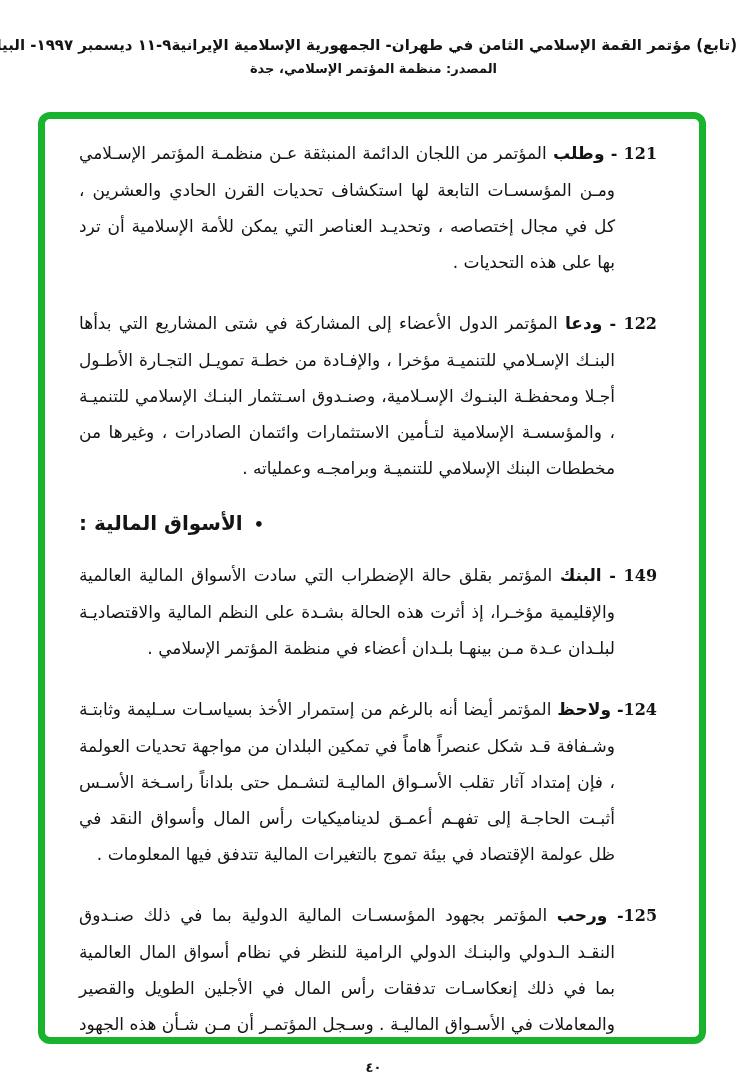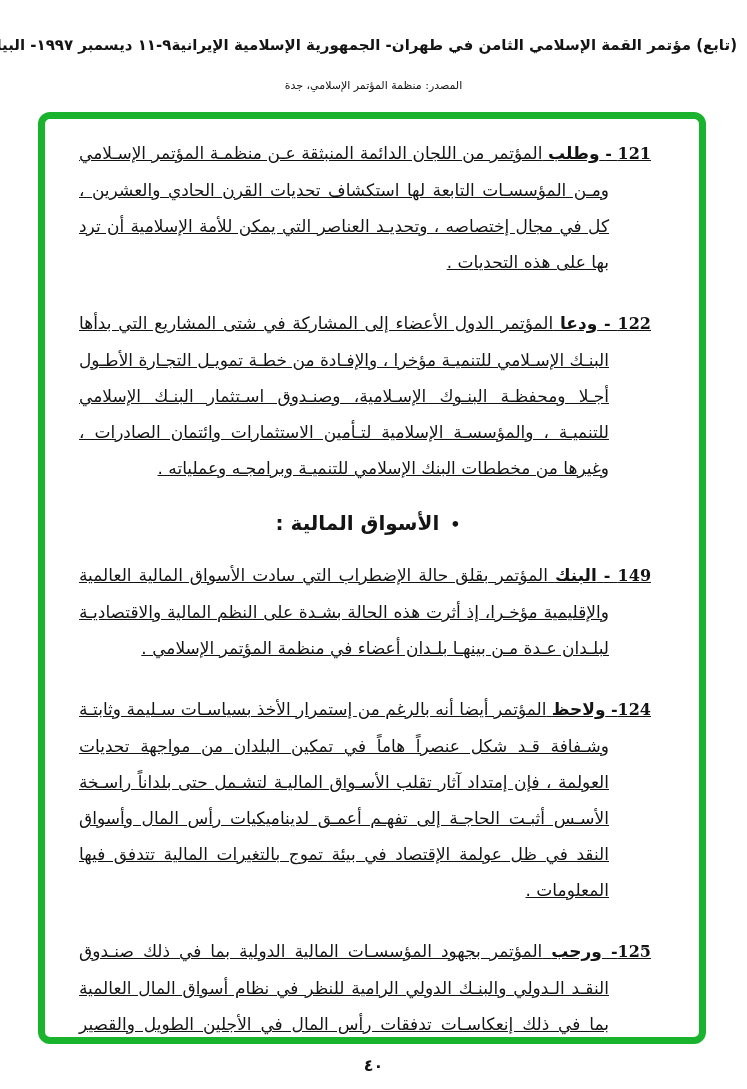--- a/index.html
+++ b/index.html
@@ -25,23 +25,23 @@
     text-align: center;
     direction: rtl;
   }
   .doc-header .line1 {
     font-size: 15px;
     font-weight: bold;
     letter-spacing: 0;
     white-space: nowrap;
   }
   .doc-header .line2 {
-    margin-top: 25px;
-    font-size: 11px;
-    font-weight: normal;
+    margin-top: 7px;
+    font-size: 13px;
+    font-weight: bold;
   }
   
   .green-frame {
     position: absolute;
     left: 38px;
     top: 112px;
     width: 668px;
     height: 932px;
     box-sizing: border-box;
     border: 7px solid #1ab32e;
@@ -51,56 +51,55 @@
   }
   
   .doc-content {
     position: absolute;
     top: 16px;
     right: 42px;
     width: 578px;
     direction: rtl;
   }
   p.para {
-    margin: 0 6px 25px 0;
+    margin: 0 0 25px 0;
     font-size: 17px;
     line-height: 36px;
     text-align: justify;
     padding-right: 42px;
     text-indent: -42px;
-    text-decoration: underline;
   }
   p.para .pnum {
     font-weight: bold;
     font-family: "DejaVu Serif", serif;
     font-size: 16px;
   }
   p.para .lead {
     font-weight: bold;
   }
   .section-heading {
     margin: 6px 0 22px 0;
-    text-align: center;
+    text-align: left;
     font-size: 20px;
     font-weight: bold;
     direction: rtl;
   }
   .section-heading .bullet {
     font-size: 16px;
     vertical-align: middle;
     margin-left: 4px;
   }
   
   .page-number {
     position: absolute;
     bottom: 14px;
     left: 0;
     right: 0;
     text-align: center;
-    font-size: 16px;
+    font-size: 13px;
     font-weight: bold;
     direction: rtl;
   }
 </style>
 </head>
 <body>
 
 <div class="page">
 
   <div class="doc-header">

